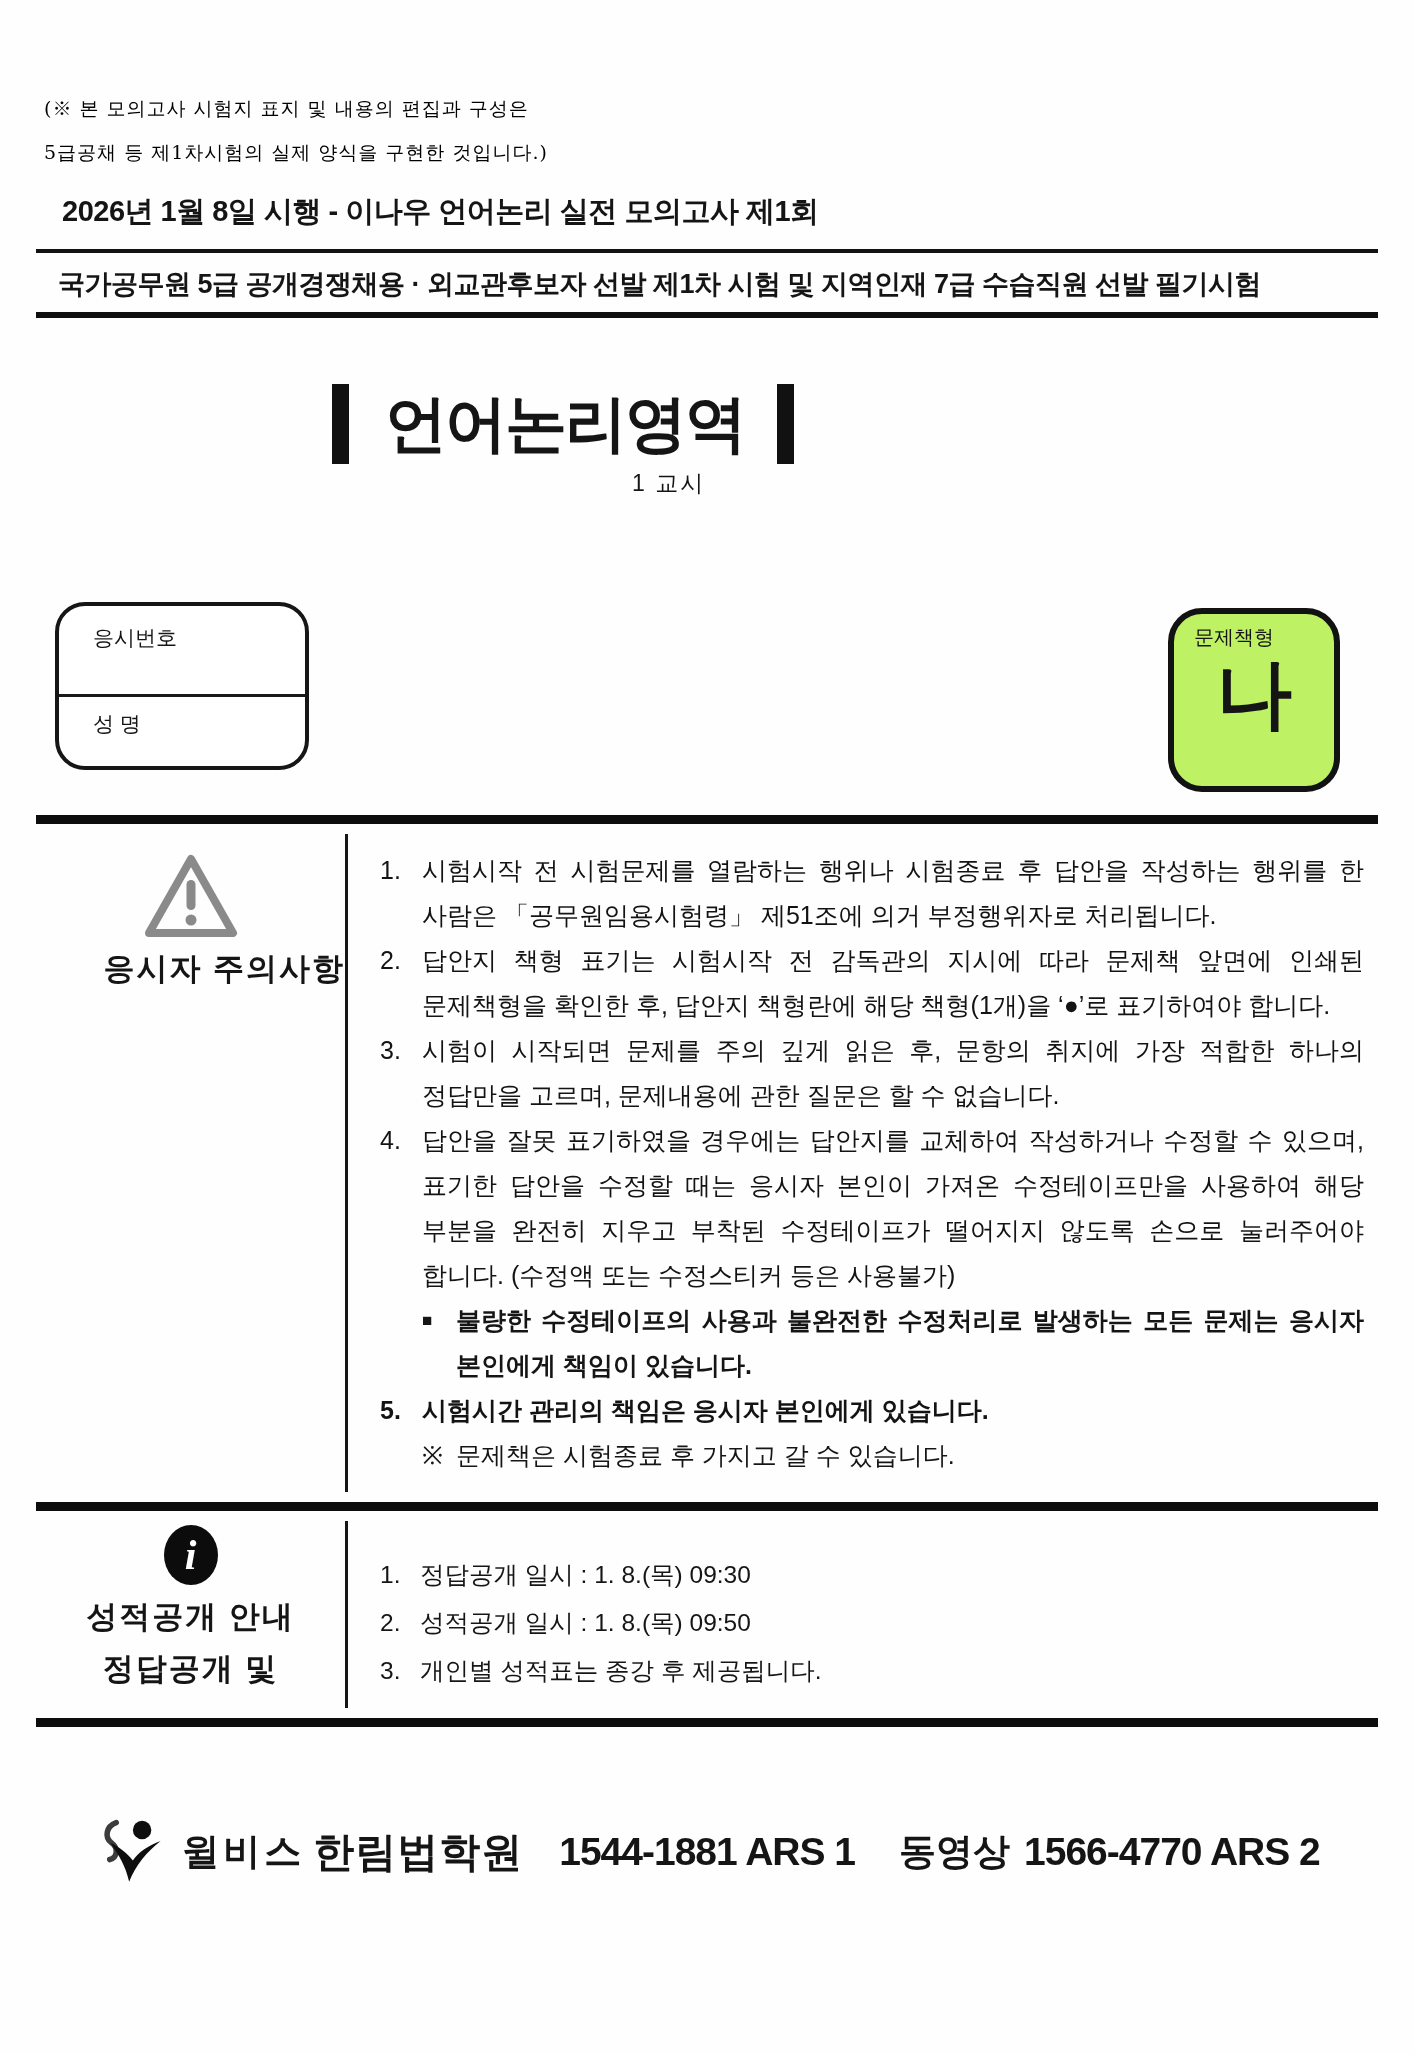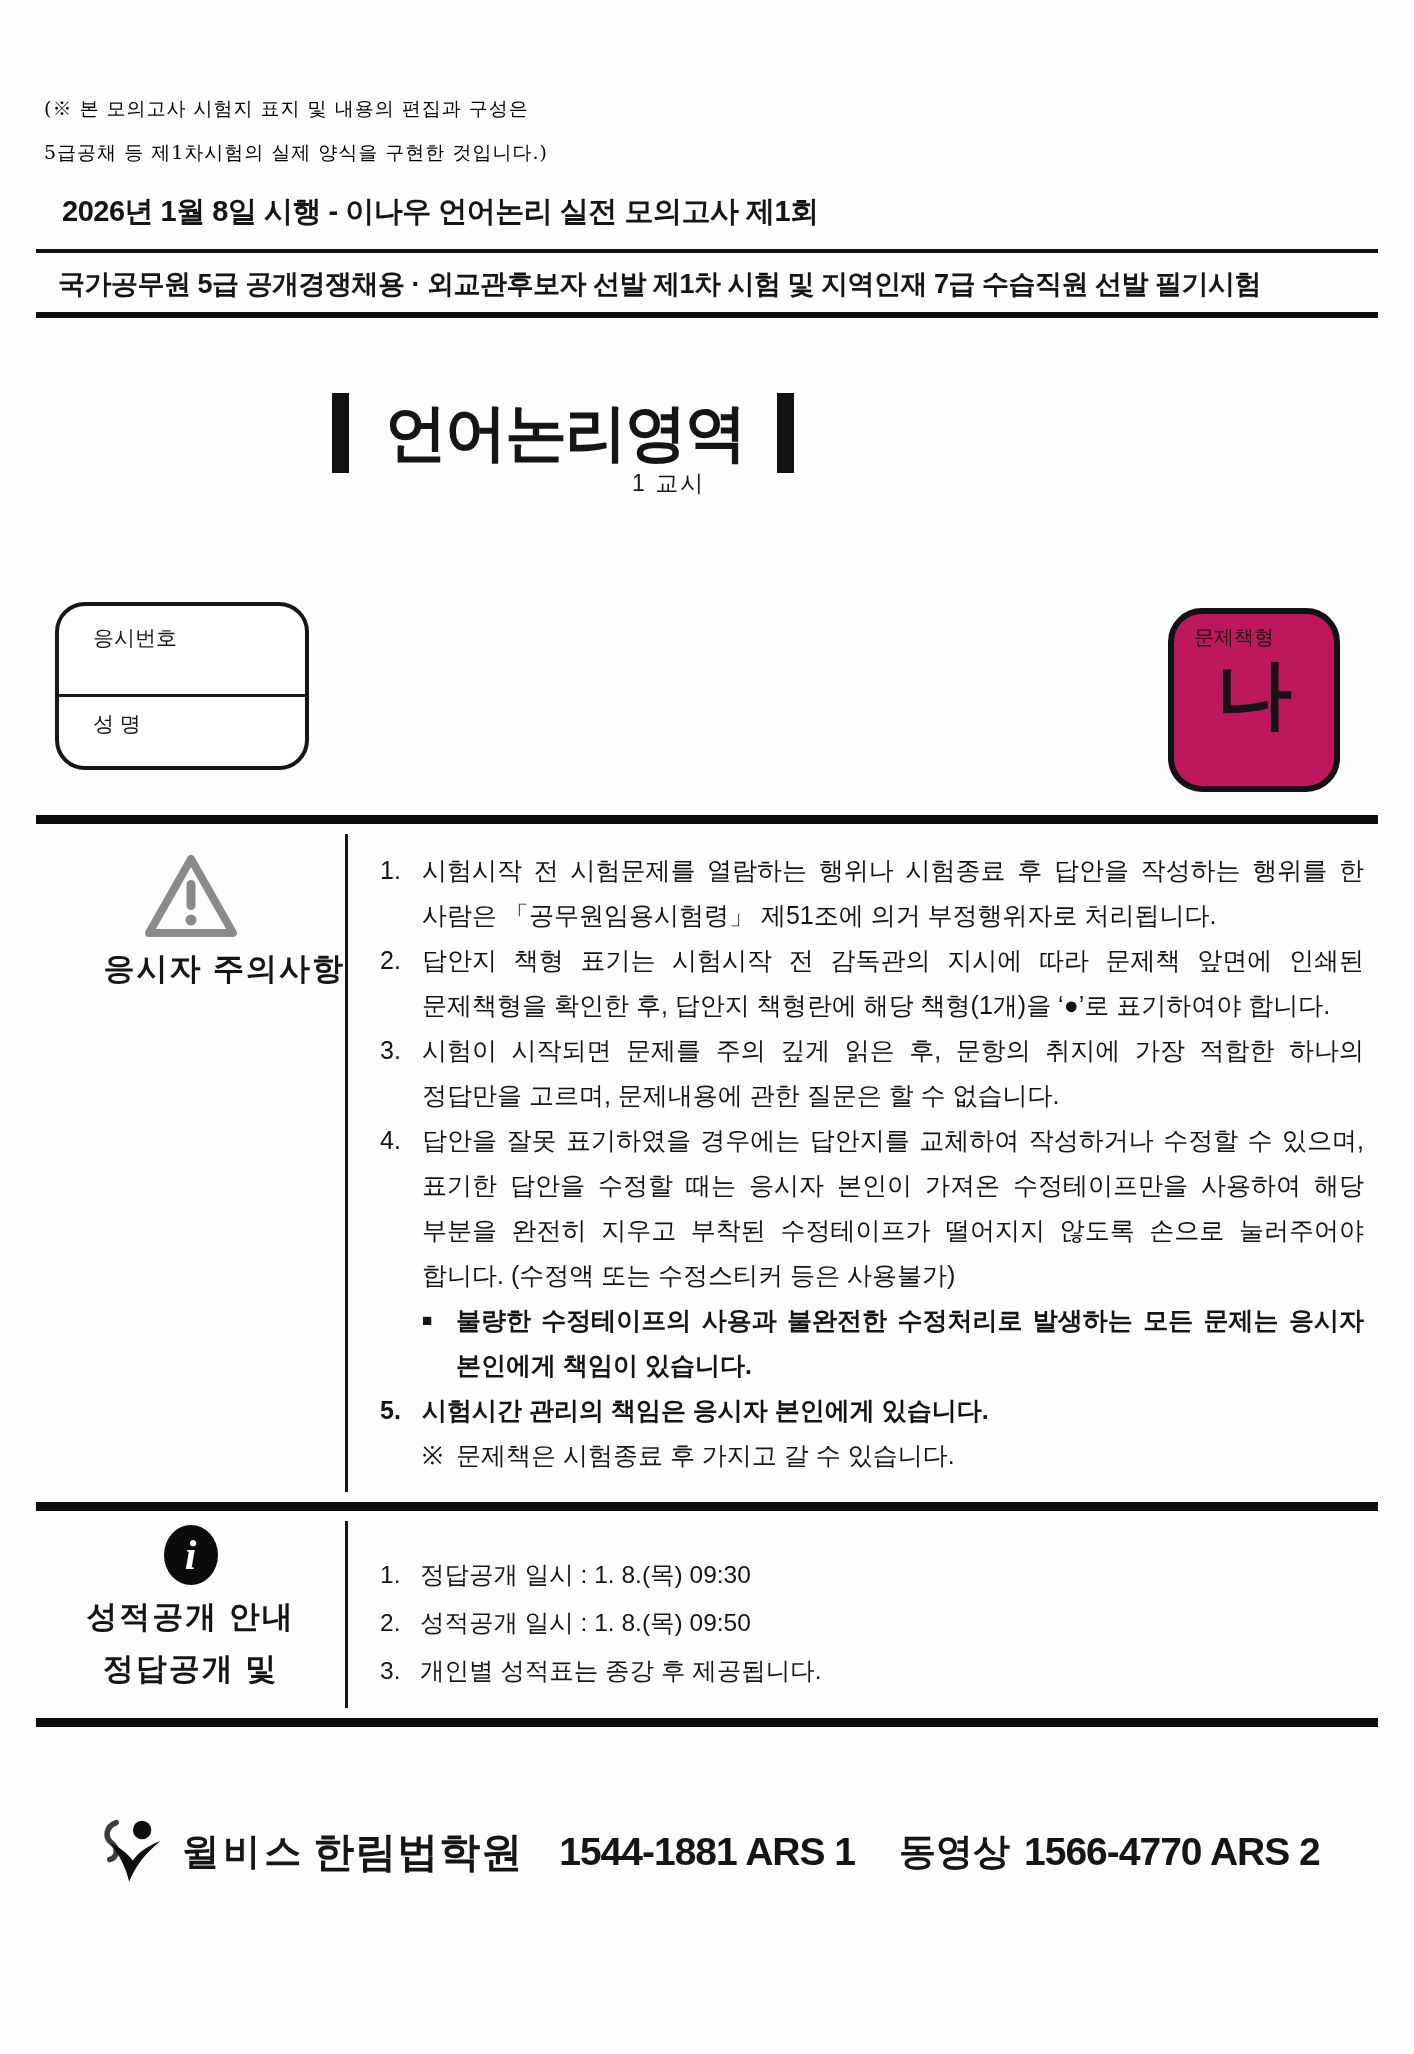--- a/index.html
+++ b/index.html
@@ -14,37 +14,37 @@
     font-family:"DejaVu Serif", serif;
     font-size:19px; line-height:44px; letter-spacing:1px; color:#000000;
   }
   
   .h1 { position:absolute; left:62px; top:192px; font-size:29px; font-weight:bold; letter-spacing:-0.5px; white-space:nowrap; }
   .rule-a { position:absolute; left:36px; right:36px; top:249px; height:4px; background:#121212; }
   .h2 { position:absolute; left:58px; top:266px; font-size:27px; font-weight:bold; letter-spacing:-0.5px; white-space:nowrap; }
   .rule-b { position:absolute; left:36px; right:36px; top:312px; height:6px; background:#0f0f0f; }
 
   
-  .title-block { position:absolute; left:332px; top:391px; display:flex; align-items:center;justify-content:flex-end; }
+  .title-block { position:absolute; left:332px; top:382px; display:flex; align-items:center;justify-content:flex-end; }
   .bar { width:17px; height:80px; background:#111; }
   .bar.left { margin-right:36px; }
   .bar.right { margin-left:32px; }
   .title-text { font-size:62px; font-weight:900; letter-spacing:-2px; white-space:nowrap; }
   .period { position:absolute; left:632px; top:468px; font-size:23px; letter-spacing:2px; }
 
   
   .cand-box { position:absolute; left:55px; top:602px; width:246px; height:160px;
     border:4px solid #161616; border-radius:30px; background:#fff; }
   .cand-num-label { position:absolute; left:34px; top:18px; font-size:21px; }
   .cand-sep { position:absolute; left:0px; right:0px; top:88px; height:3px; background:#1a1a1a; }
   .cand-name-label { position:absolute; left:34px; top:104px; font-size:21px; }
 
   
   .book-box { position:absolute; left:1168px; top:608px; width:160px; height:172px;
-    border:6px solid #121212; border-radius:34px; background:#be185d; }
+    border:6px solid #121212; border-radius:34px; background:#bef264; }
   .book-label { position:absolute; left:20px; top:10px; font-size:20px; }
   .book-type { position:absolute; left:0; right:0; top:38px; text-align:center;
     font-size:76px; font-weight:900; line-height:1.1; }
 
   .rule-thick { position:absolute; left:36px; right:36px; height:9px; background:#0d0d0d; }
   .rt-a { top:815px; } .rt-b { top:1502px; } .rt-c { top:1718px; }
 
   
   .notice-section { position:absolute; left:36px; right:36px; top:824px; height:678px; }
   .v-div { position:absolute; left:309px; top:10px; bottom:10px; width:3px; background:#161616; }

